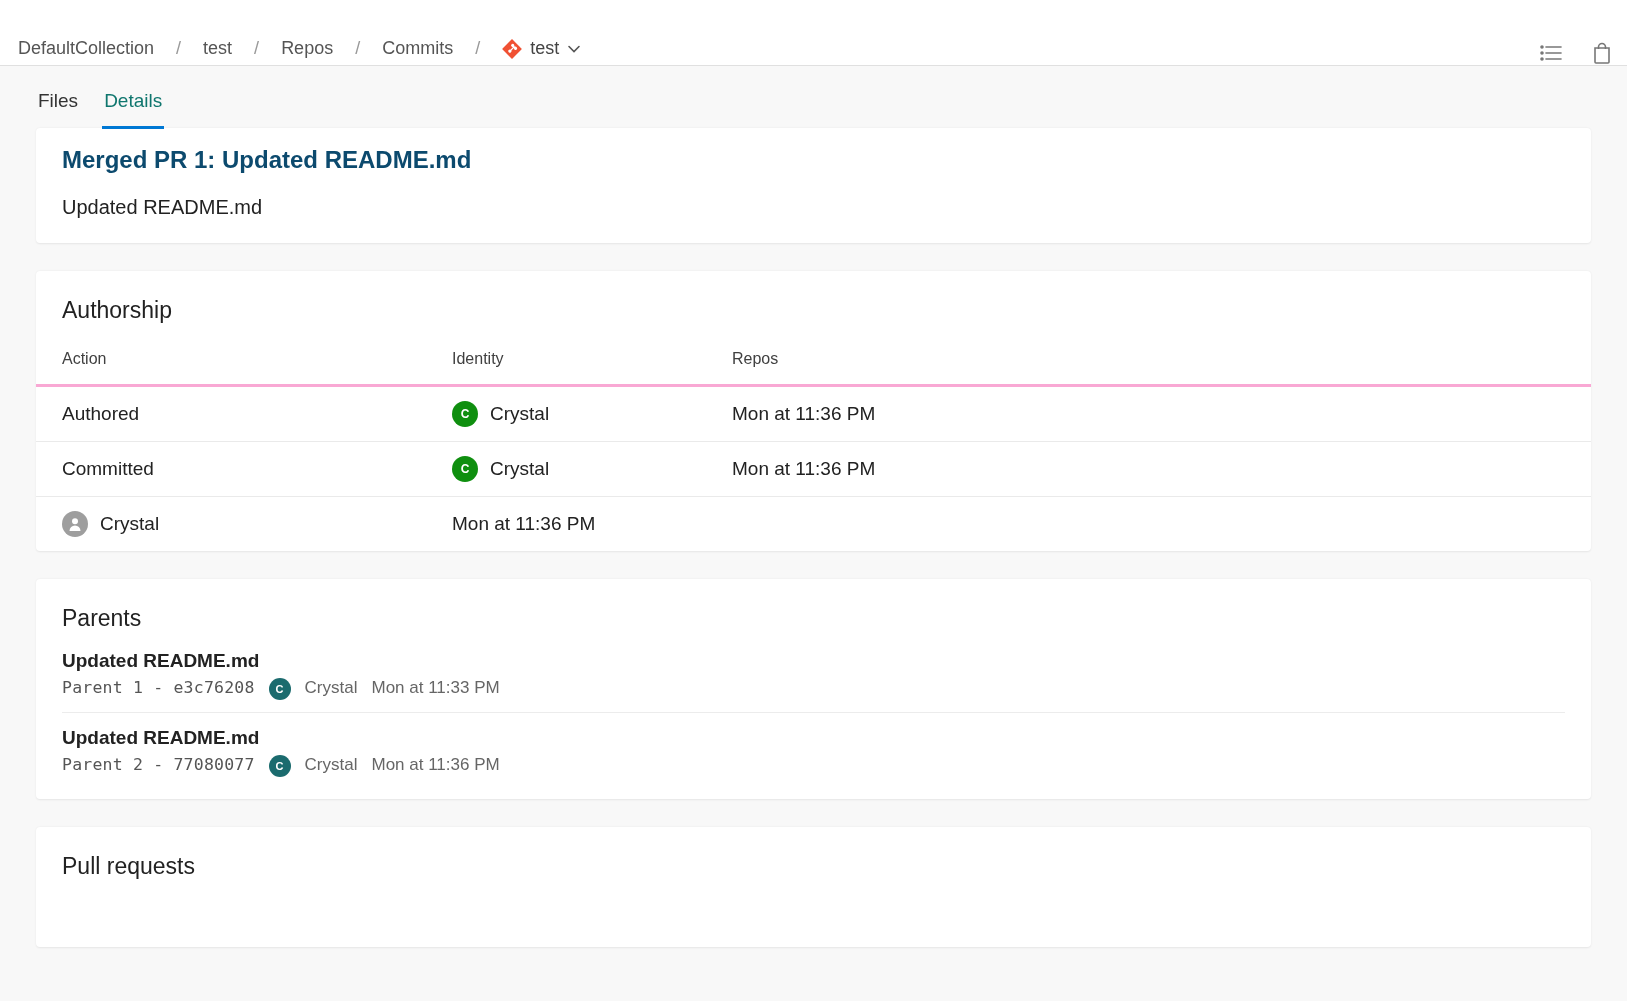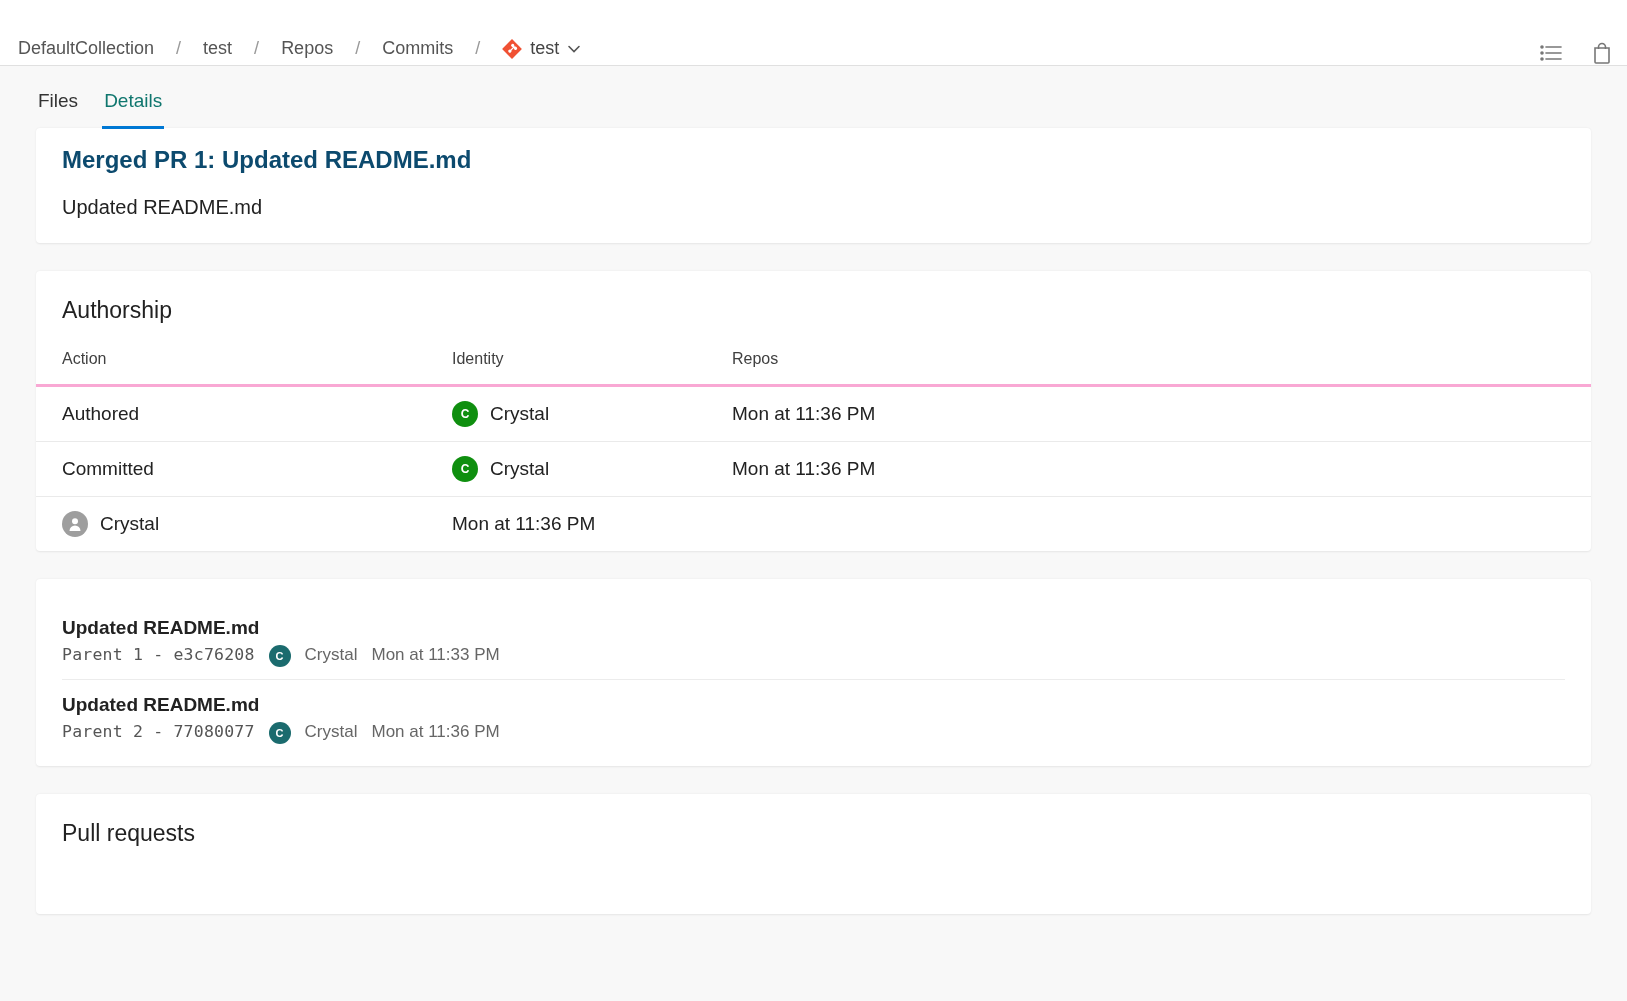--- a/index.html
+++ b/index.html
@@ -251,20 +251,21 @@
             </svg>
         </span>
         <span>Crystal</span>
       </div>
       <div>Mon at 11:36 PM</div>
     </div>
   </div>
 </div>
 
 <div class="card parents-card">
+  <div class="section-h" style="padding-left:0">Parents</div>
 
   <div class="parent">
     <div class="parent-title">Updated README.md</div>
     <div class="parent-meta">
       <span class="hashline"><span>Parent 1</span> - <span>e3c76208</span></span>
       <span class="avatar teal">C</span>
       <span>Crystal</span>
       <span>Mon at 11:33 PM</span>
     </div>
   </div>

